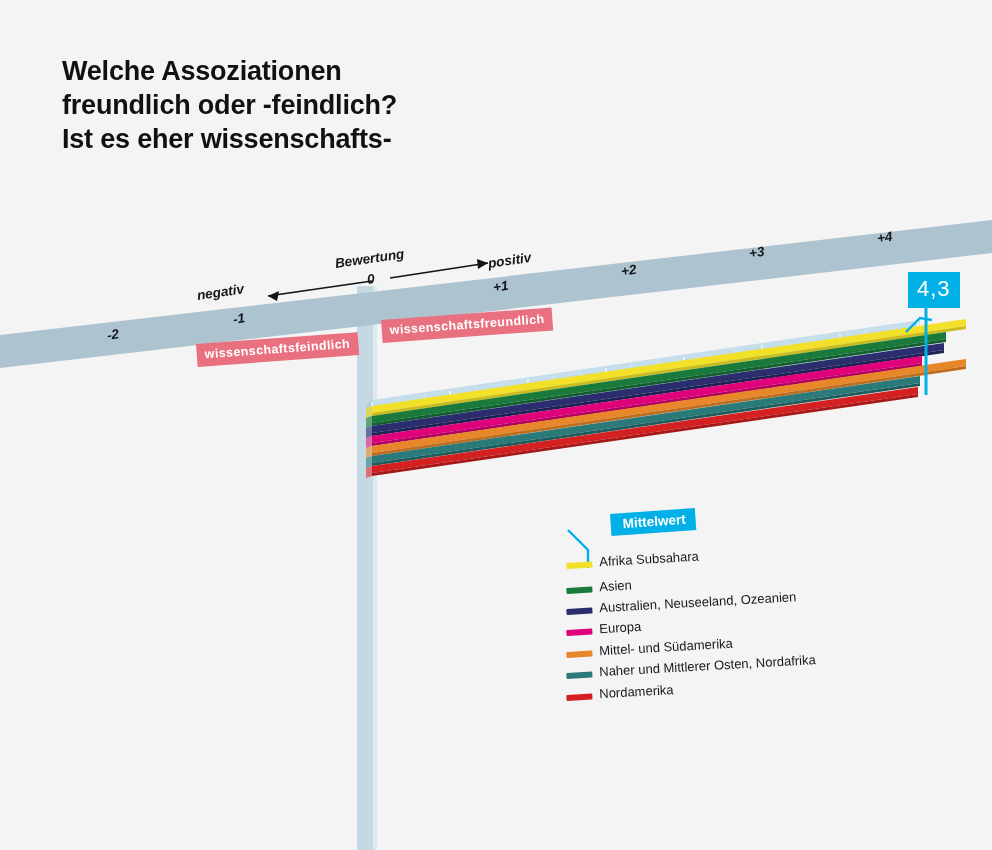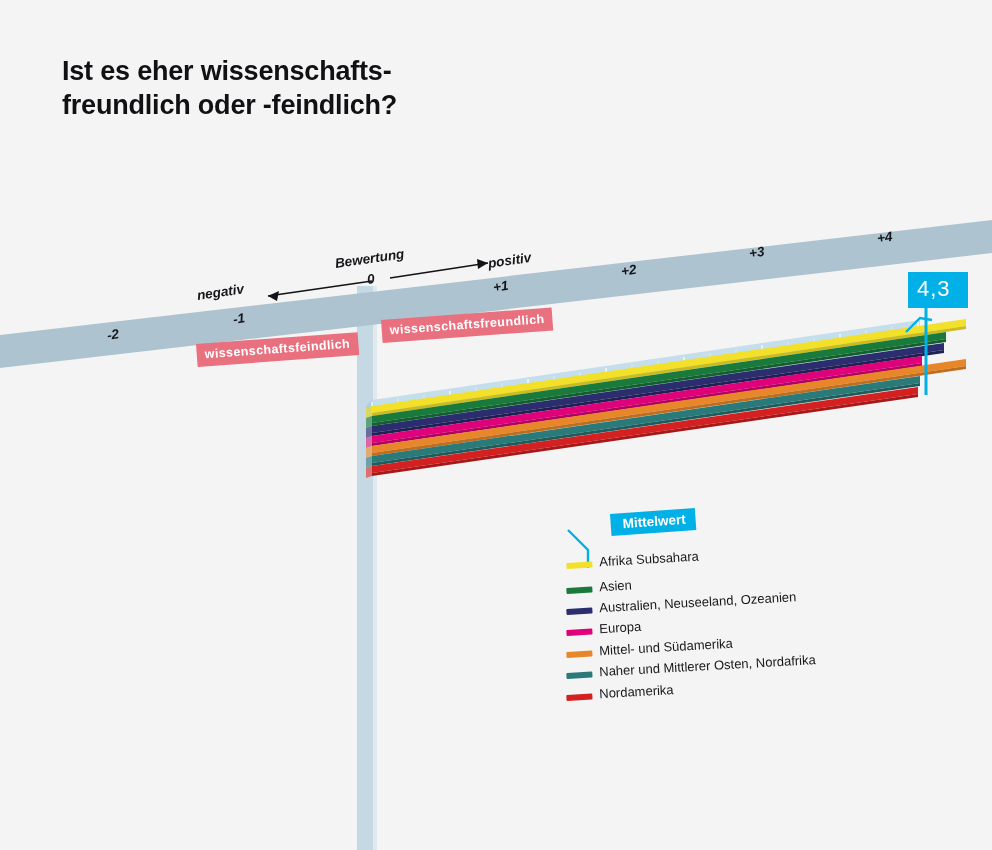--- a/index.html
+++ b/index.html
@@ -51,21 +51,21 @@
   #band-feindlich{left:196px;top:344px;transform:rotate(-4.2deg);transform-origin:left top;}
   #band-freundlich{left:381px;top:320px;transform:rotate(-4.2deg);transform-origin:left top;}
 
   
   #chart{position:absolute;left:0;top:250px;width:992px;height:230px;}
 
   
   #callout{position:absolute;left:908px;top:272px;}
   #callout .flag{
     background:#00b0e6;color:#ffffff;
-    font-size:22px;line-height:1;padding:6px 17px 8px 9px;
+    font-size:22px;line-height:1;padding:6px 9px 8px 9px;
     display:inline-block;letter-spacing:1px;
   }
 
   
   #legend{position:absolute;left:566px;top:512px;width:400px;height:190px;}
   .lg-row{position:absolute;left:0;height:18px;white-space:nowrap;}
   .lg-sw{
     position:absolute;left:0;top:5px;width:26px;height:6px;border-radius:1px;
   }
   .lg-tx{
@@ -78,22 +78,23 @@
     padding:3px 10px 4px 12px;white-space:nowrap;
     transform:rotate(-4deg);transform-origin:left top;
   }
 </style>
 </head>
 <body>
 
 <div id="stage">
 
   <div id="title">
+    <span class="ln">Welche Assoziationen</span>
+    <span class="ln">freundlich oder -feindlich?</span>
     <span class="ln">Ist es eher wissenschafts-</span>
-    <span class="ln">freundlich oder -feindlich?</span>
   </div>
 
   <div class="zero-col"></div>
   <div class="zero-col-2"></div>
 
   <svg id="axisband" viewBox="0 0 992 200">
     <polygon points="0,155 992,40 992,73 0,188" fill="#adc3cf"></polygon>
   </svg>
 
   <svg style="position:absolute;left:250px;top:248px;width:300px;height:60px;">

